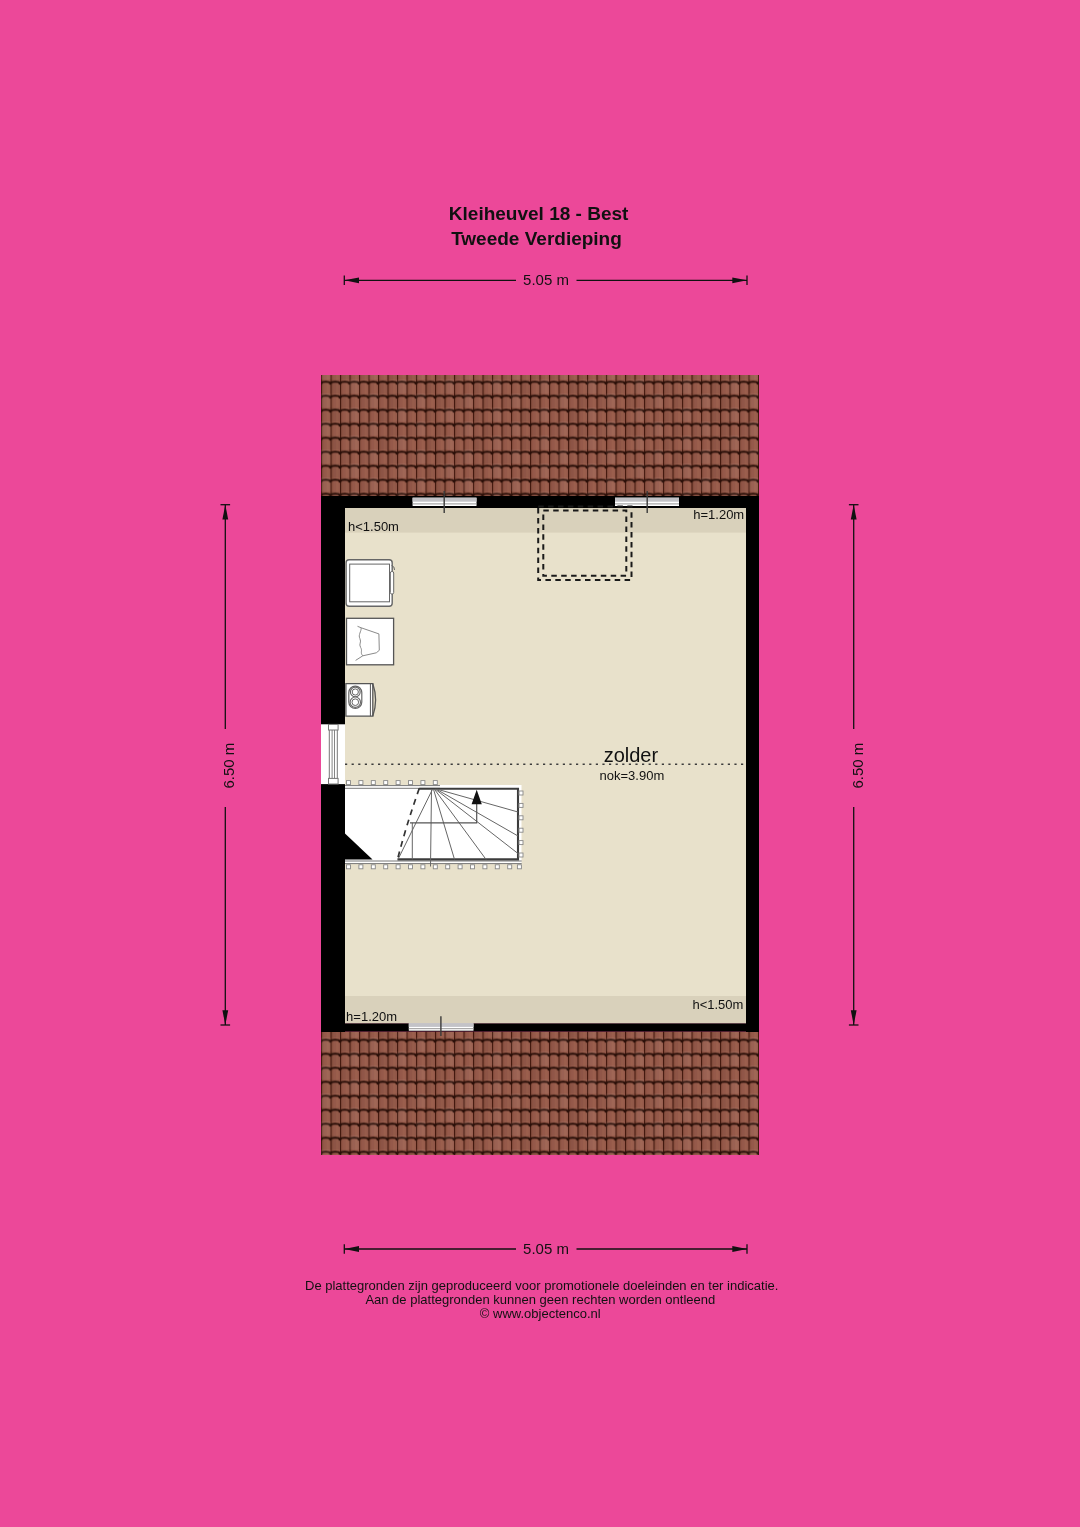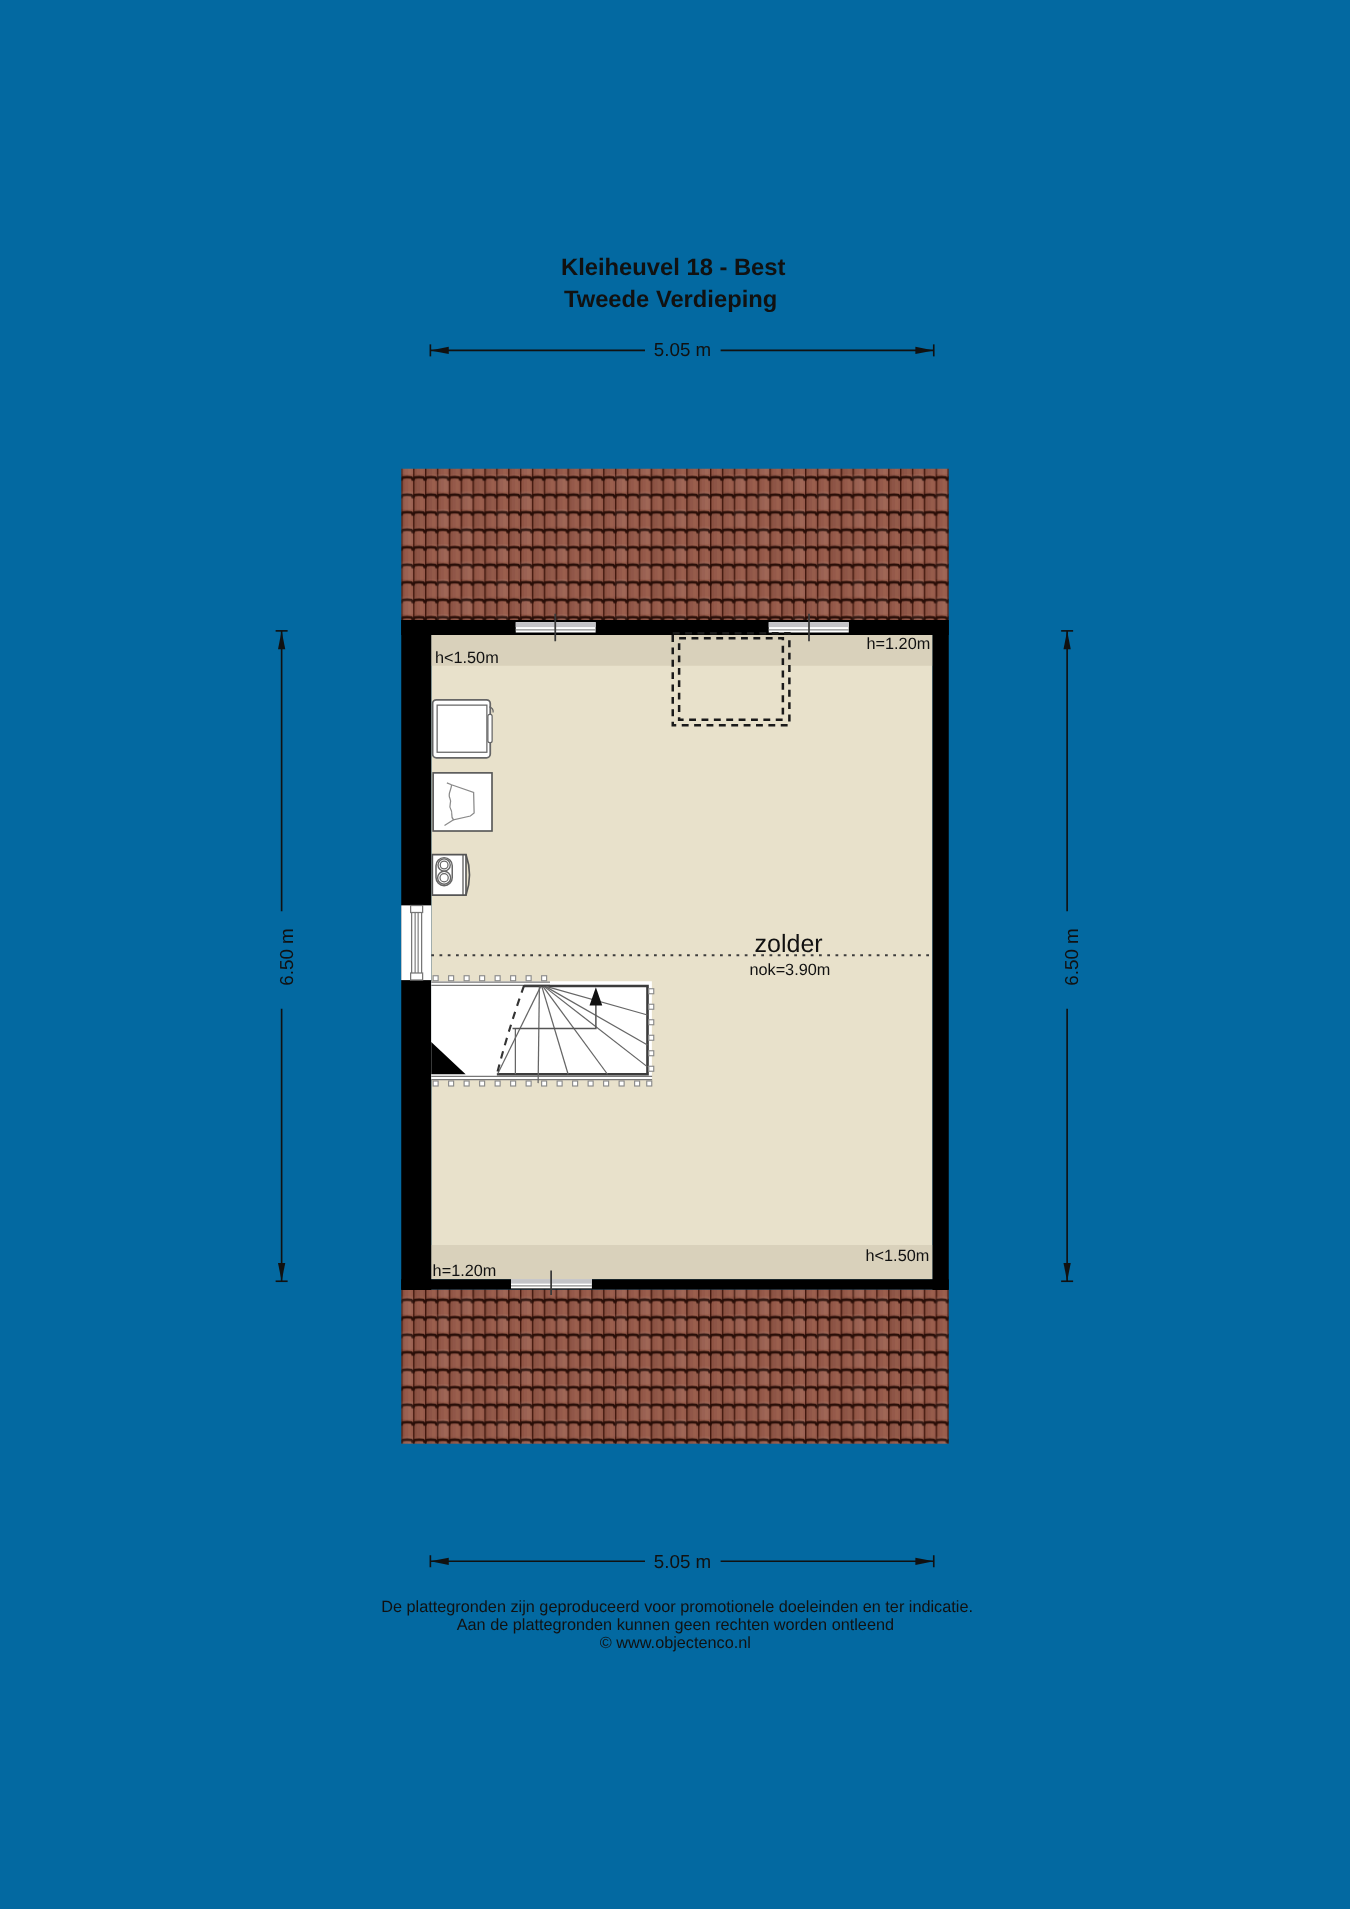--- a/index.html
+++ b/index.html
@@ -1,16 +1,16 @@
 <!DOCTYPE html>
 <html><head>
 <meta charset="utf-8">
 <style>
   html,body{margin:0;padding:0;background:#ffffff;}
-  #page{position:relative;width:1080px;height:1527px;background:#0369a1;overflow:hidden;
+  #page{position:relative;width:1080px;height:1527px;background:#ec4899;overflow:hidden;
         font-family:"Liberation Sans", sans-serif;}
   svg text{font-family:"Liberation Sans", sans-serif;fill:#111;}
 </style>
 </head>
 <body>
 <div id="page">
 <svg width="1080" height="1527" viewBox="0 0 1080 1527" xmlns="http://www.w3.org/2000/svg">
 <defs>
   <pattern id="tile" x="321" y="379.5" width="9.5" height="14" patternUnits="userSpaceOnUse">
     <rect width="9.5" height="14" fill="#95594a"></rect>

